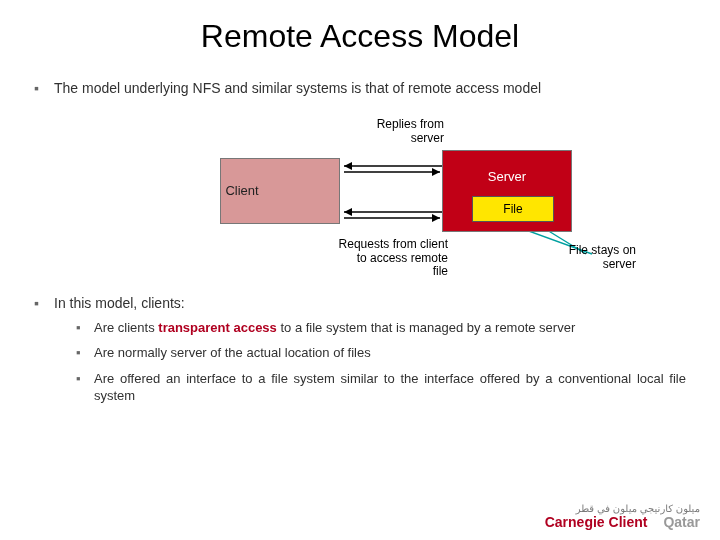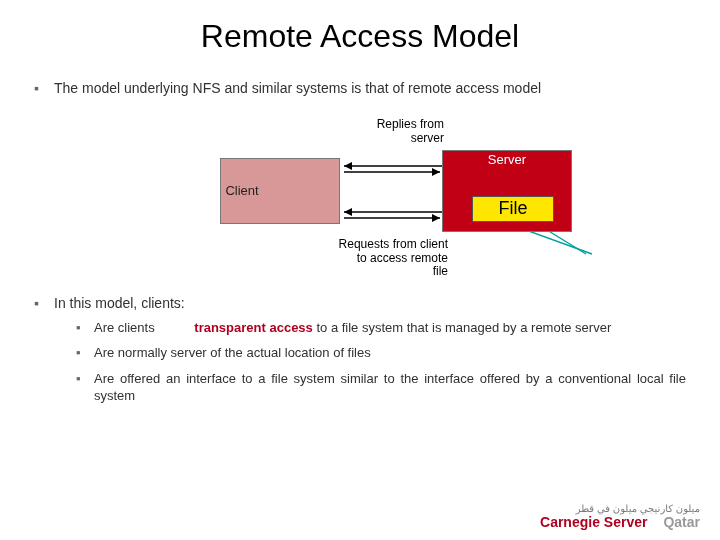--- a/index.html
+++ b/index.html
@@ -62,21 +62,20 @@
     content: "▪";
     position: absolute;
     left: 0;
     top: 0;
     color: #666;
     font-size: 13px;
   }
   .emph {
     color: #b00020;
     font-weight: 600;
-    margin-left: 36px;
   }
   .diagram {
     position: relative;
     height: 180px;
     margin: 8px 0 8px 0;
   }
   .box {
     position: absolute;
     border: 1px solid #777;
     font-size: 13px;
@@ -97,32 +96,32 @@
   }
   .server-box {
     left: 408px;
     top: 44px;
     width: 130px;
     height: 82px;
     background: #c10016;
     color: #fff;
     border-color: #777;
     align-items: flex-start;
-    padding-top: 1px;
+    padding-top: 18px;
     box-sizing: border-box;
   }
   .file-box {
     left: 438px;
     top: 90px;
     width: 80px;
     height: 24px;
     background: #ffe600;
     color: #000;
     border-color: #555;
-    font-size: 18px;
+    font-size: 12px;
   }
   .label {
     position: absolute;
     font-size: 12px;
     color: #000;
     text-align: right;
     line-height: 1.15;
   }
   .replies-label { left: 310px; top: 12px; width: 100px; }
   .requests-label { left: 304px; top: 132px; width: 110px; }
@@ -183,34 +182,35 @@
       <line x1="552" y1="148" x2="500" y2="116" stroke="#00a0a0" stroke-width="1.4" marker-end="url(#ah)"></line>
       <line x1="558" y1="148" x2="470" y2="116" stroke="#00a0a0" stroke-width="1.4" marker-end="url(#ah)"></line>
     </svg>
 
     <div class="box client-box">Client</div>
     <div class="box server-box">Server</div>
     <div class="box file-box">File</div>
 
     <div class="label replies-label">Replies from server</div>
     <div class="label requests-label">Requests from client to access remote file</div>
+    <div class="label filestays-label">File stays on server</div>
   </div>
 
   <ul class="outer">
     <li>
       <span>In this model, clients:</span>
       <ul class="inner">
         <li>
           <span>Are clients </span><span class="emph">transparent access</span><span> to a file system that is managed by a remote server</span>
         </li>
         <li>Are normally server of the actual location of files</li>
         <li>Are offered an interface to a file system similar to the interface offered by a conventional local file system</li>
       </ul>
     </li>
   </ul>
 </div>
 
 <div class="branding">
   <div class="brand-ar">ميلون كارنيجي ميلون في قطر</div>
   <div>
-    <span class="brand-cmu">Carnegie Server</span><span class="brand-q">Qatar</span>
+    <span class="brand-cmu">Carnegie Client</span><span class="brand-q">Qatar</span>
   </div>
 </div>
 
 </body></html>

